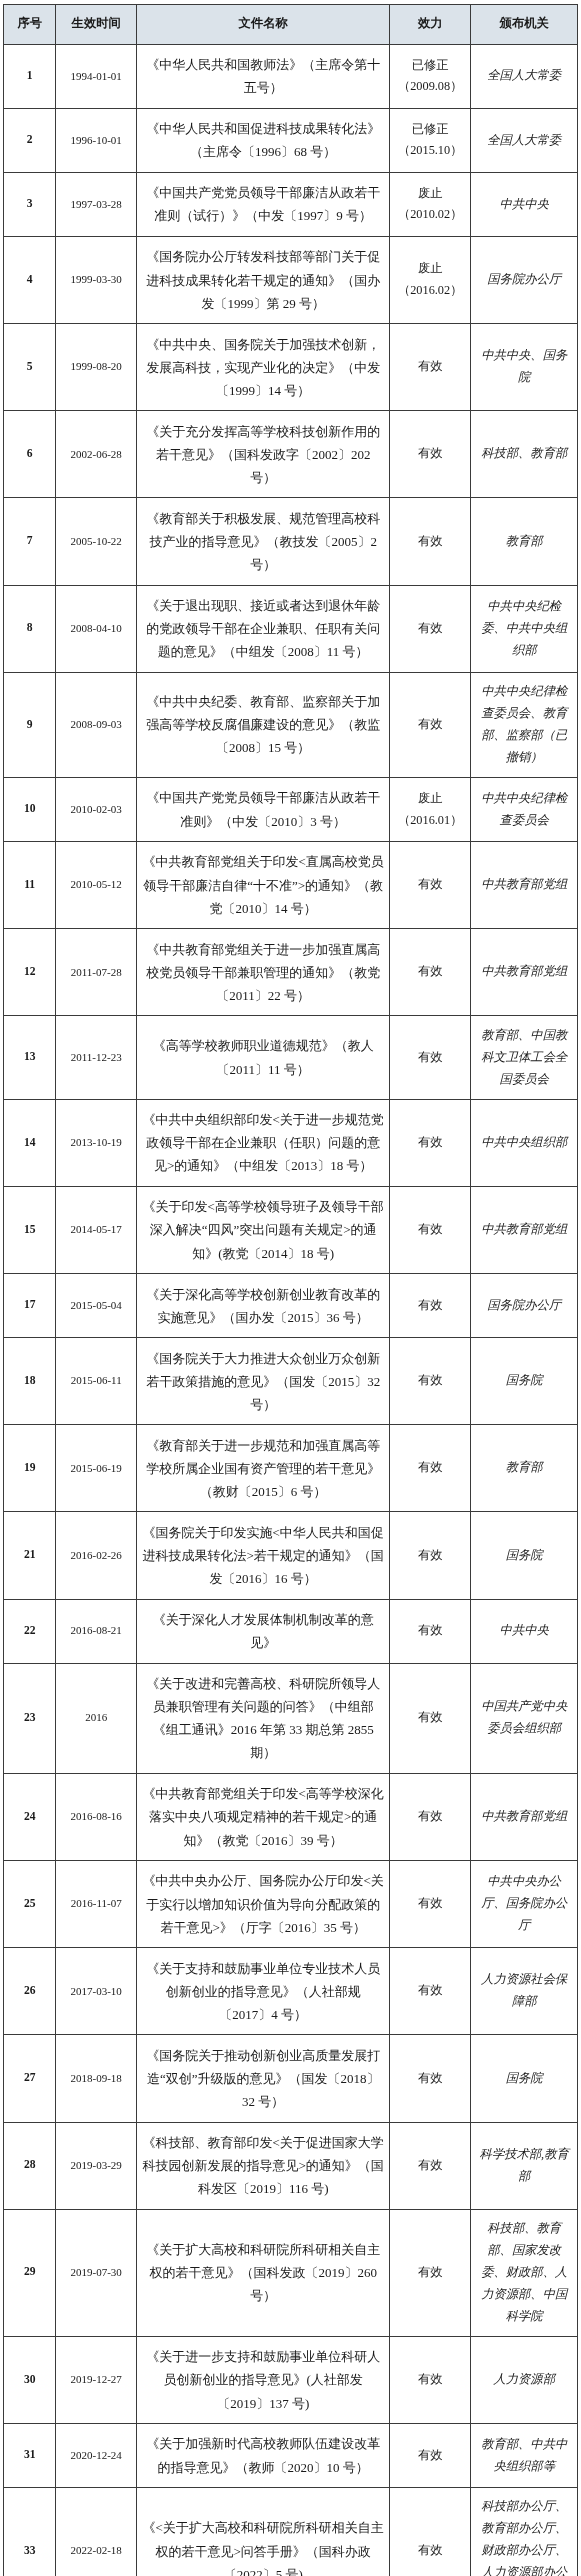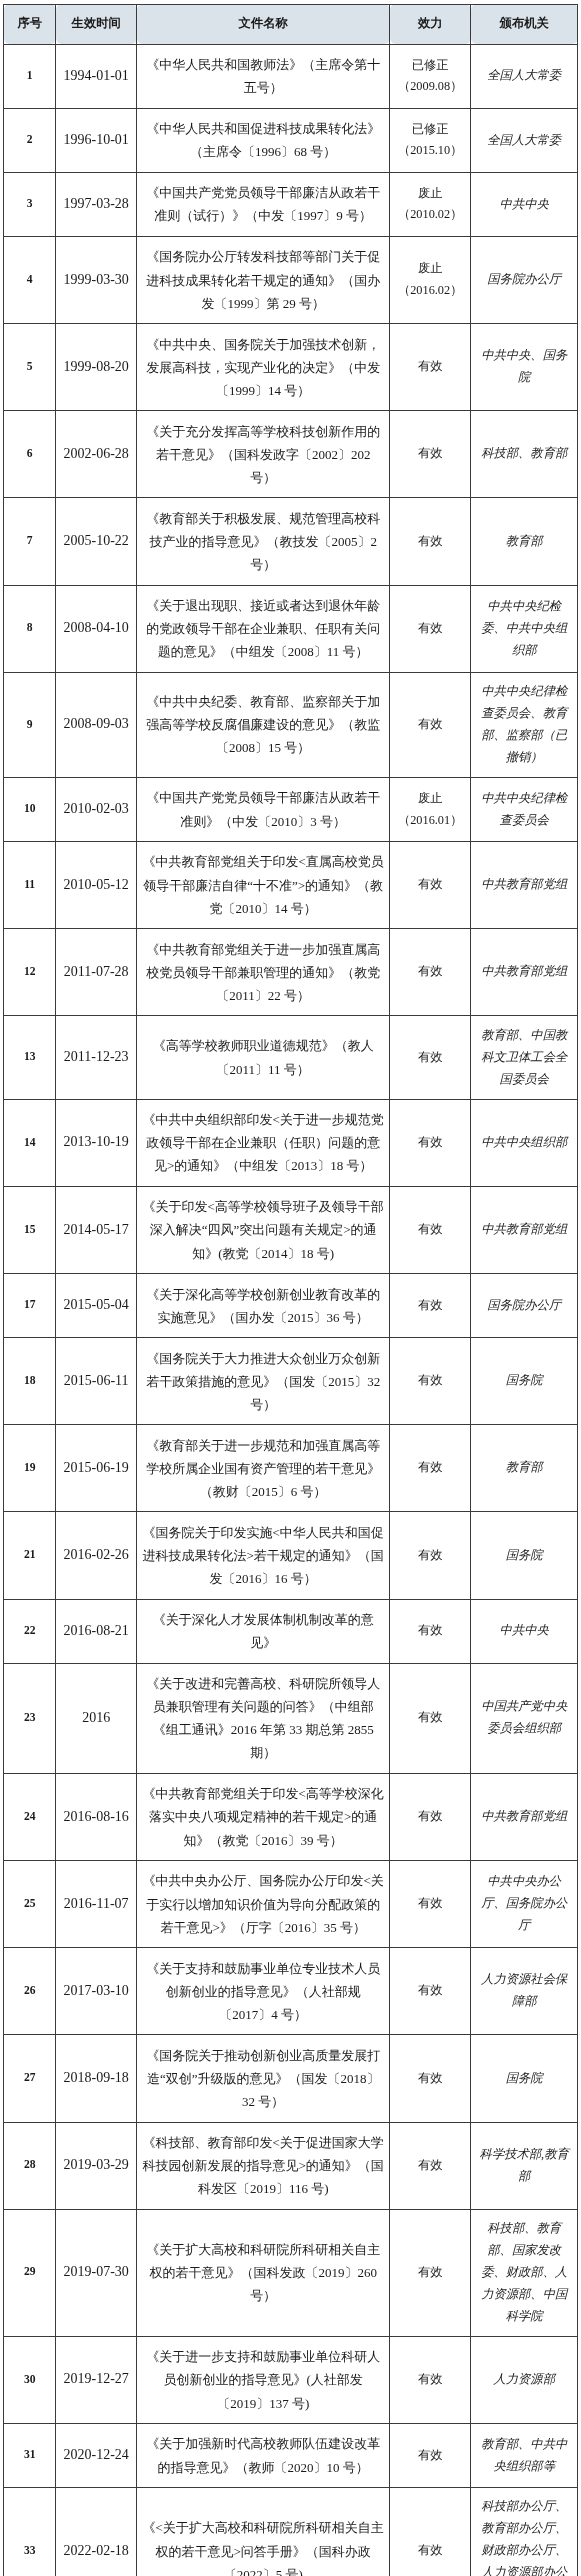--- a/index.html
+++ b/index.html
@@ -36,29 +36,28 @@
     font-size: 12.3px;
     overflow-wrap: break-word;
   }
   thead tr { height: 40px; }
   thead th {
     background: #dbe3ea;
     font-family: Liberation Serif, serif;
     font-weight: bold;
     font-size: 12.3px;
     padding: 5.2px 3.9px;
-    border-radius: 6px;
   }
   tbody tr { height: 45px; }
   td.c-no {
     font-weight: bold;
     font-size: 11.6px;
   }
   td.c-date {
-    font-size: 14px;
+    font-size: 11px;
     white-space: nowrap;
   }
   td.c-title { font-size: 13px; }
   td.c-status { font-size: 12.3px; }
   .status-note { display: block; }
   .status-note:empty { display: none; }
   td.c-authority { font-size: 12.3px; padding-left: 3.9px; padding-right: 3.9px; font-style: italic; }
 </style>
 </head>
 <body>

